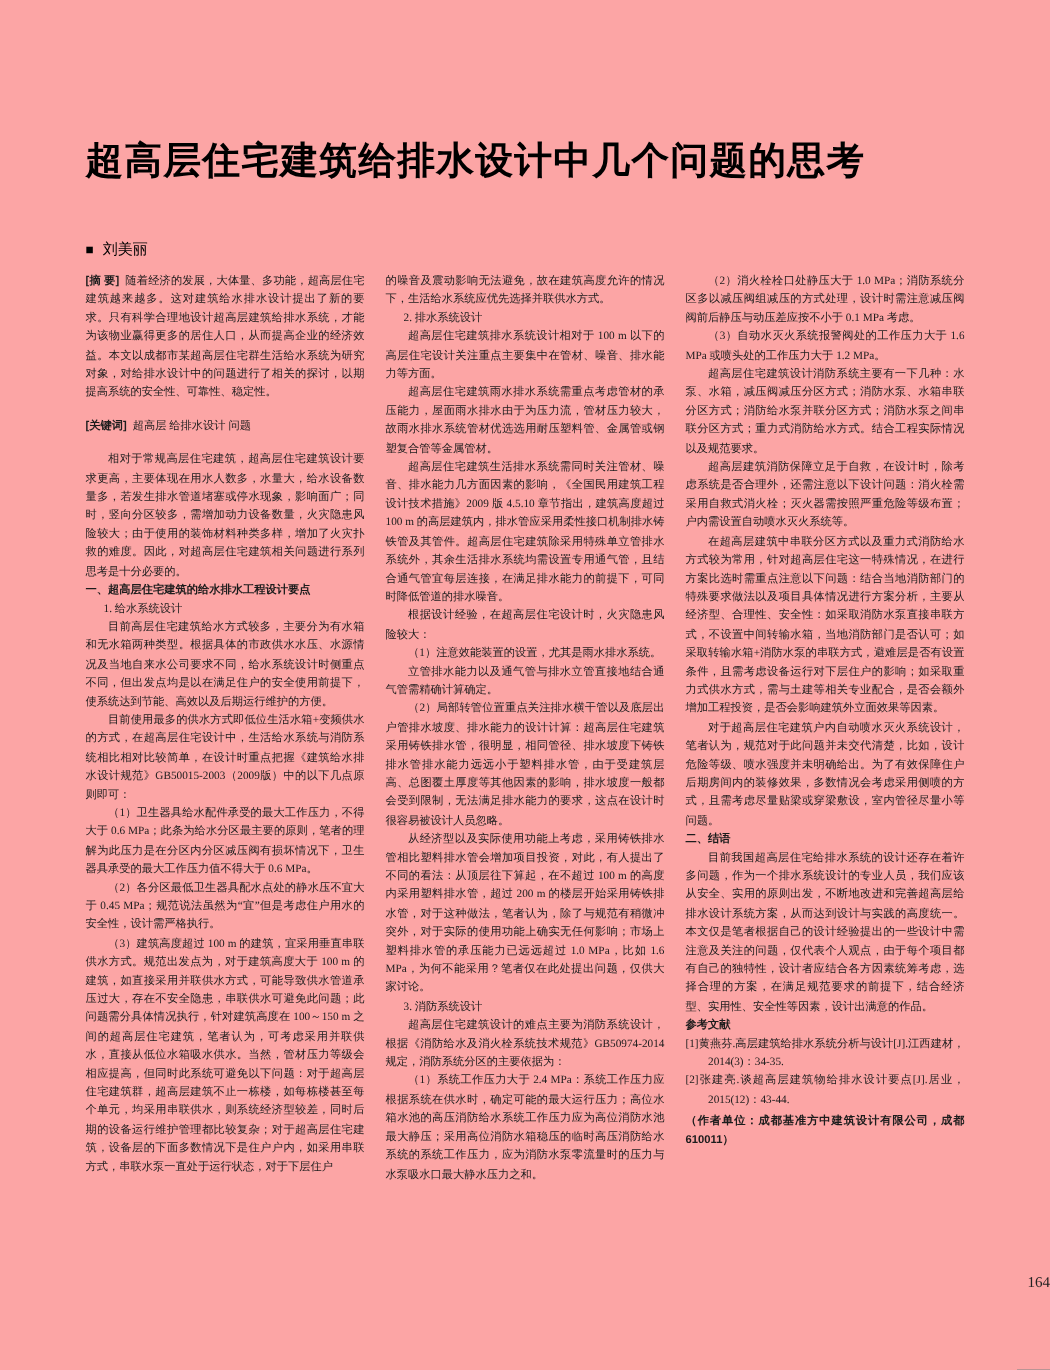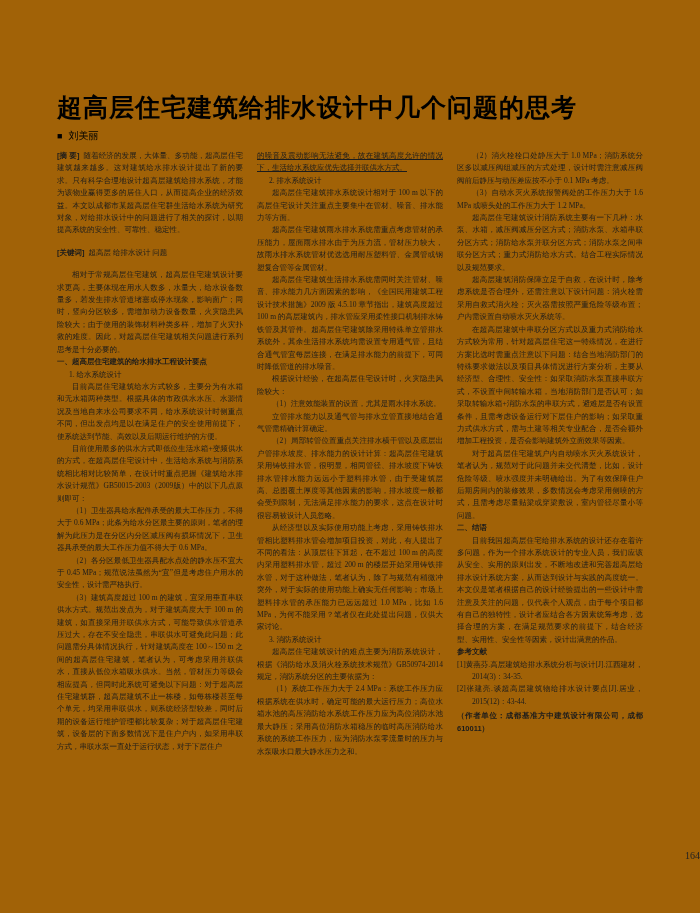--- a/index.html
+++ b/index.html
@@ -1,37 +1,37 @@
 <!DOCTYPE html>
 <html><head>
 <meta charset="utf-8">
 <style>
   html,body{margin:0;padding:0;background:#888;}
   .page{
     position:relative;
     width:700px;height:913px;
     margin:0 auto;
-    background:#a16207;
+    background:#fca5a5;
     box-sizing:border-box;
     padding:90px 57px 0 57px;
     font-family:"Liberation Serif","DejaVu Serif",serif;
     color:#1c1c1c;
     overflow:hidden;
   }
   .title{
     margin:0;
     font-family:"Liberation Sans","DejaVu Sans",sans-serif;
     font-weight:bold;
     font-size:25px;
     line-height:34px;
     letter-spacing:1px;
     color:#000;
   }
   .author-line{
-    margin-top:6px;
+    margin-top:36px;
     font-family:"Liberation Sans","DejaVu Sans",sans-serif;
     font-size:10px;
     line-height:12px;
     color:#000;
   }
   .author-marker{font-size:9px;margin-right:6px;}
   .cols{
     display:flex;
     gap:14px;
     margin-top:8px;
@@ -39,21 +39,21 @@
     overflow:hidden;
   }
   .col{
     width:186px;
     font-size:7.5px;
     line-height:12.4px;
     text-align:justify;
   }
   .blk{margin:0;}
   .para{text-indent:2em;}
-  .cont{text-indent:0;text-decoration:underline;}
+  .cont{text-indent:0;}
   .sub{text-indent:1.6em;}
   .h1{
     font-family:"Liberation Sans","DejaVu Sans",sans-serif;
     font-weight:bold;
     text-indent:0;
   }
   .lab{
     font-family:"Liberation Sans","DejaVu Sans",sans-serif;
     font-weight:bold;
     margin-right:4px;

